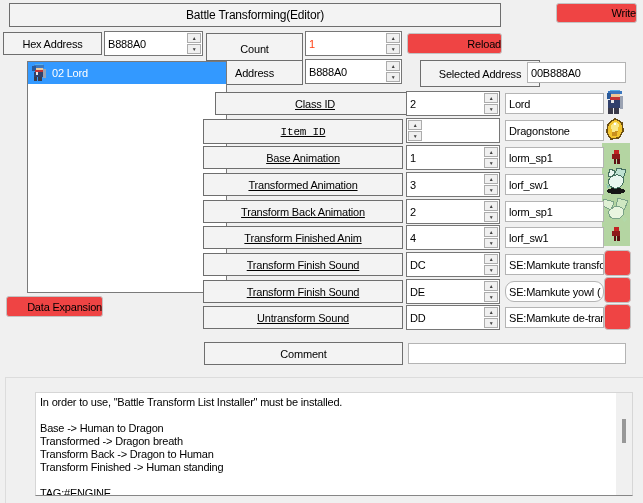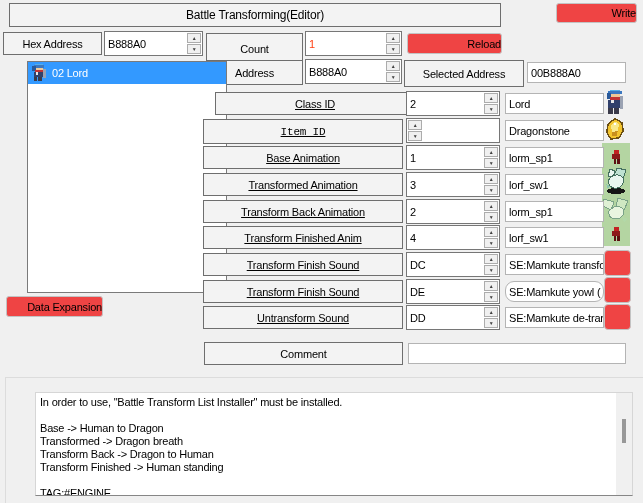--- a/index.html
+++ b/index.html
@@ -109,21 +109,21 @@
 <div class="abs btn-dark" style="left:206px;top:60px;width:97px;height:25px;">
   <span>Address</span>
 </div>
 <div class="abs spin" style="left:305px;top:59px;width:97px;height:25px;">
   <span class="spin-val">B888A0</span>
   <span class="spin-ctrl">
     <span class="sb">▲</span>
     <span class="sb">▼</span>
   </span>
 </div>
-<div class="abs btn-dark" style="left:404px;top:60px;width:120px;height:27px;">
+<div class="abs btn-dark" style="left:420px;top:60px;width:120px;height:27px;">
   <span>Selected Address</span>
 </div>
 <div class="abs tbox" style="left:527px;top:62px;width:99px;height:21px;">
   <span>00B888A0</span>
 </div>
 
 <div class="abs listbox" style="left:3px;top:61px;width:200px;height:232px;margin-left:24px;">
   <div class="list-item" style="background:#3399ff;">
     <svg width="17" height="18" viewBox="0 0 14 15" aria-hidden="true">
       <rect x="3" y="0" width="7" height="2" fill="#57aee8"></rect>

